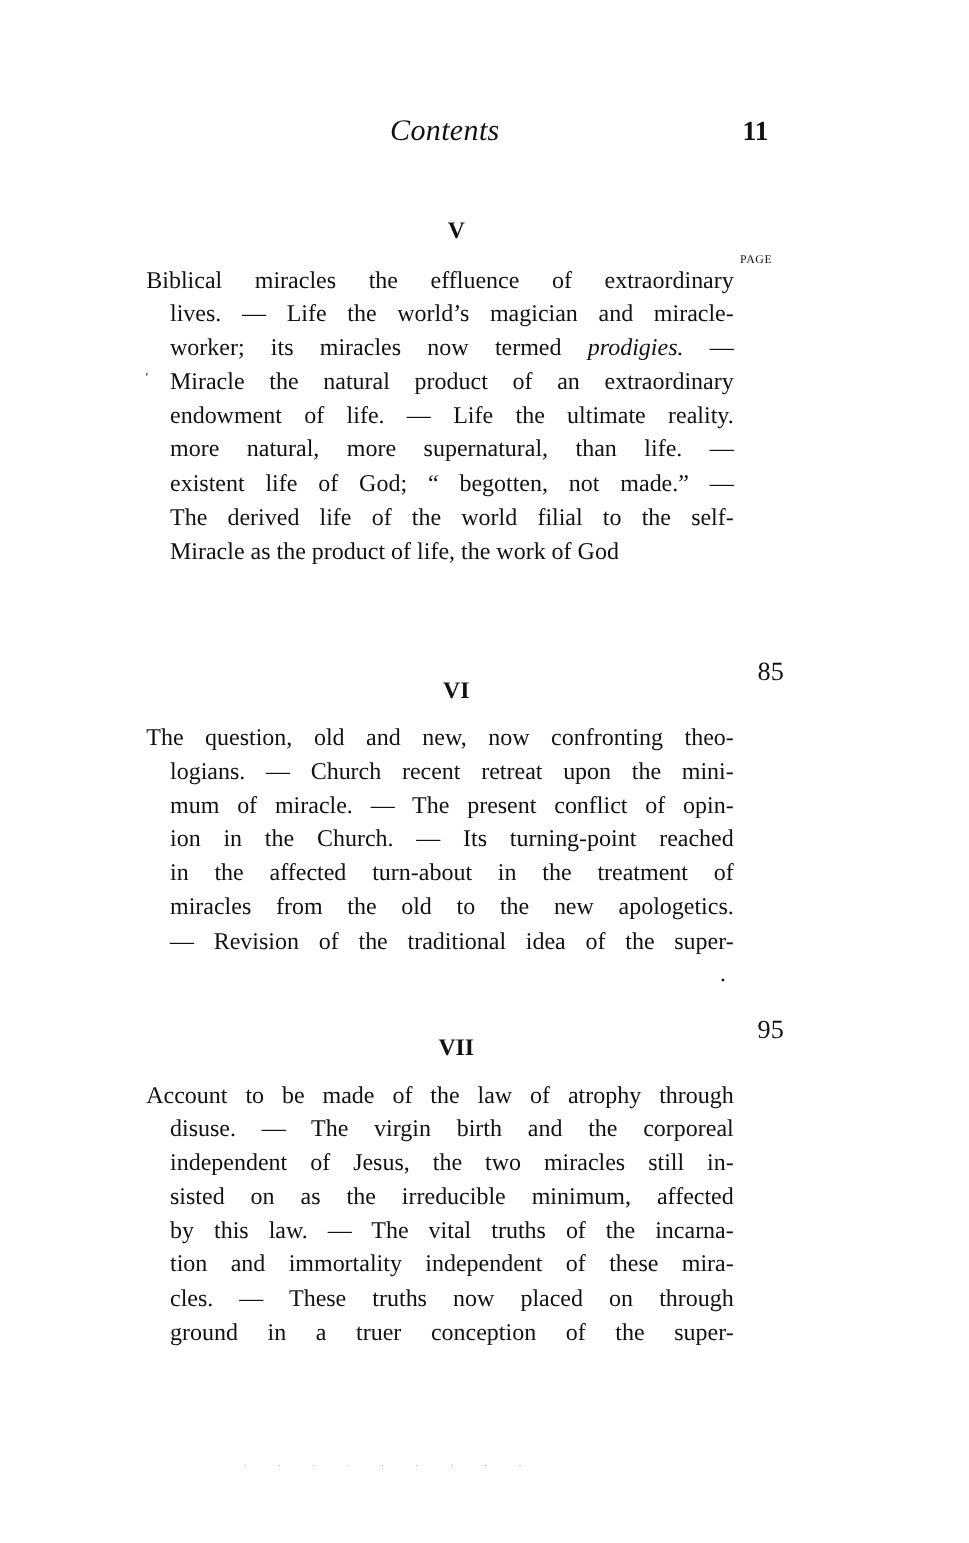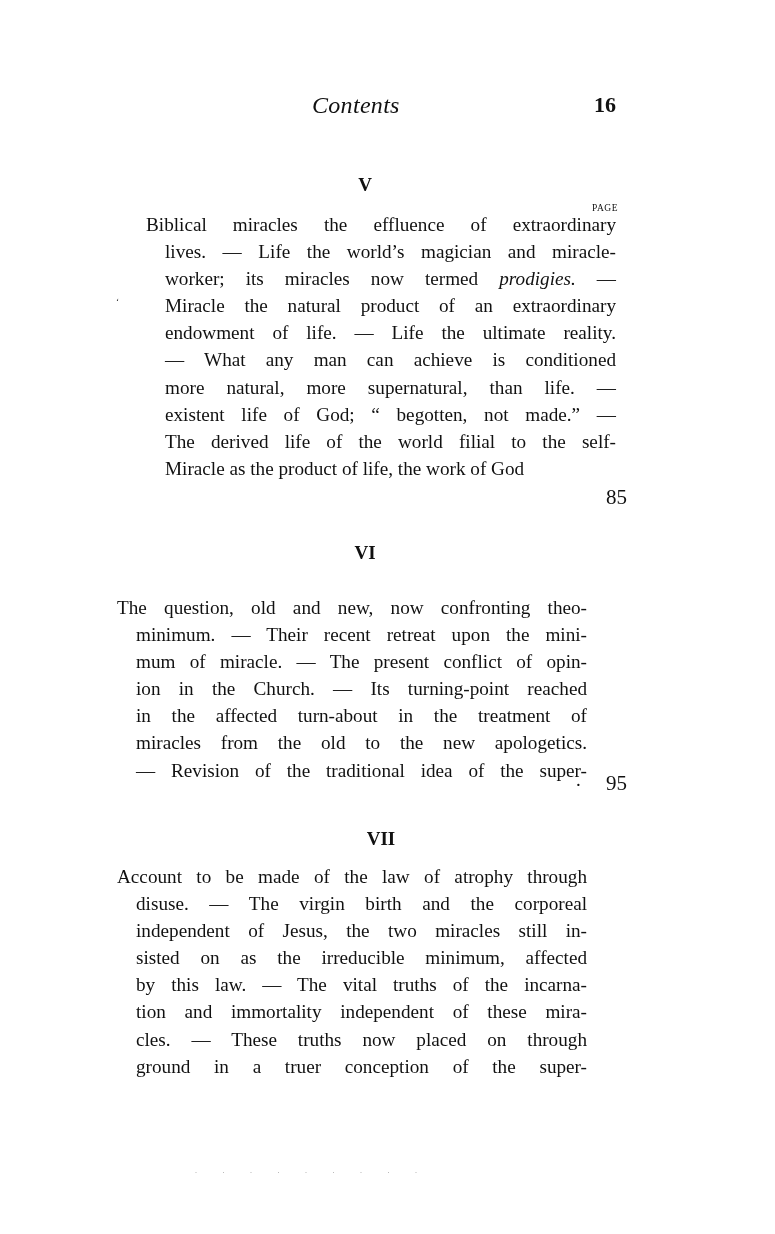--- a/index.html
+++ b/index.html
@@ -31,69 +31,68 @@
     position: absolute; left: 117px; width: 470px;
     font-size: 19.2px; line-height: 27.1px;
   }
   .line {
     display: block; white-space: nowrap; text-align: justify; text-align-last: justify;
     height: 27.1px;
   }
   .line.indent { padding-left: 19px; }
   .line.last { text-align-last: left; }
   .page-ref {
-    position: absolute; left: 606px; font-size: 21px; font-weight: normal;
+    position: absolute; left: 606px; font-size: 21px; font-weight: normal; margin-top: 40px;
   }
   .leader-dot { position: absolute; font-size: 19px; }
   .specks {
     position: absolute; top: 1170px; left: 195px; width: 380px; height: 20px;
     font-size: 6px; color: #555; letter-spacing: 12px;
   }
   .mark { position: absolute; left: 116px; top: 296px; font-size: 9px; }
 </style>
 </head>
 <body>
 
 <div class="running-head">
   <span class="rh-title">Contents</span>
-  <span class="rh-folio">16</span>
+  <span class="rh-folio">11</span>
 </div>
 
 <div class="section-num" style="top:174px;">V</div>
 <div class="page-col-label">PAGE</div>
 <span class="mark">‘</span>
 
-<div class="entry" style="top:211px;margin-left:29px;">
+<div class="entry" style="top:211px;">
   <span class="line">Biblical miracles the effluence of extraordinary</span>
   <span class="line indent">lives. — Life the world’s magician and miracle-</span>
   <span class="line indent"><span>worker; its miracles now termed </span><i>prodigies.</i><span> —</span></span>
   <span class="line indent">Miracle the natural product of an extraordinary</span>
   <span class="line indent">endowment of life. — Life the ultimate reality.</span>
-  <span class="line indent">— What any man can achieve is conditioned</span>
   <span class="line indent">more natural, more supernatural, than life. —</span>
   <span class="line indent">existent life of God; “ begotten, not made.” —</span>
   <span class="line indent">The derived life of the world filial to the self-</span>
   <span class="line indent last">Miracle as the product of life, the work of God</span>
 </div>
 <span class="page-ref" style="top:485px;">85</span>
 
 <div class="section-num" style="top:542px;">VI</div>
-<div class="entry" style="top:594px;">
+<div class="entry" style="top:577px;">
   <span class="line">The question, old and new, now confronting theo-</span>
-  <span class="line indent">minimum. — Their recent retreat upon the mini-</span>
+  <span class="line indent">logians. — Church recent retreat upon the mini-</span>
   <span class="line indent">mum of miracle. — The present conflict of opin-</span>
   <span class="line indent">ion in the Church. — Its turning-point reached</span>
   <span class="line indent">in the affected turn-about in the treatment of</span>
   <span class="line indent">miracles from the old to the new apologetics.</span>
   <span class="line indent">— Revision of the traditional idea of the super-</span>
 </div>
 <span class="leader-dot" style="left:576px; top:769px;">.</span>
 <span class="page-ref" style="top:771px;">95</span>
 
-<div class="section-num" style="top:828px;padding-left:16px;">VII</div>
+<div class="section-num" style="top:828px;">VII</div>
 <div class="entry" style="top:863px;">
   <span class="line">Account to be made of the law of atrophy through</span>
   <span class="line indent">disuse. — The virgin birth and the corporeal</span>
   <span class="line indent">independent of Jesus, the two miracles still in-</span>
   <span class="line indent">sisted on as the irreducible minimum, affected</span>
   <span class="line indent">by this law. — The vital truths of the incarna-</span>
   <span class="line indent">tion and immortality independent of these mira-</span>
   <span class="line indent">cles. — These truths now placed on through</span>
   <span class="line indent">ground in a truer conception of the super-</span>
 </div>

